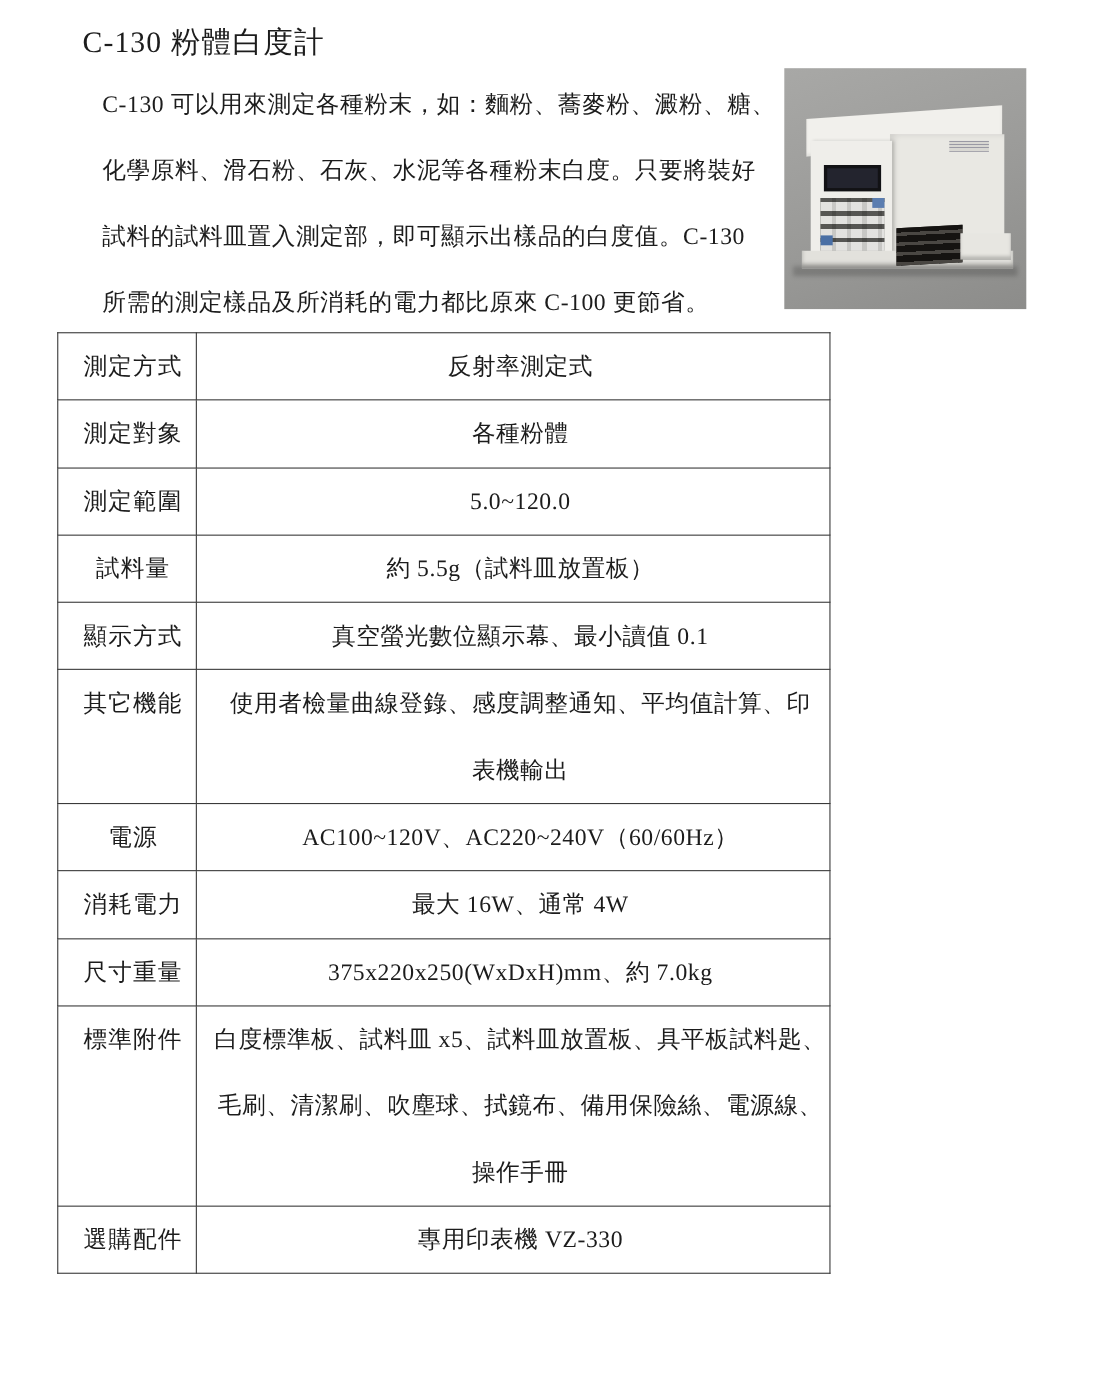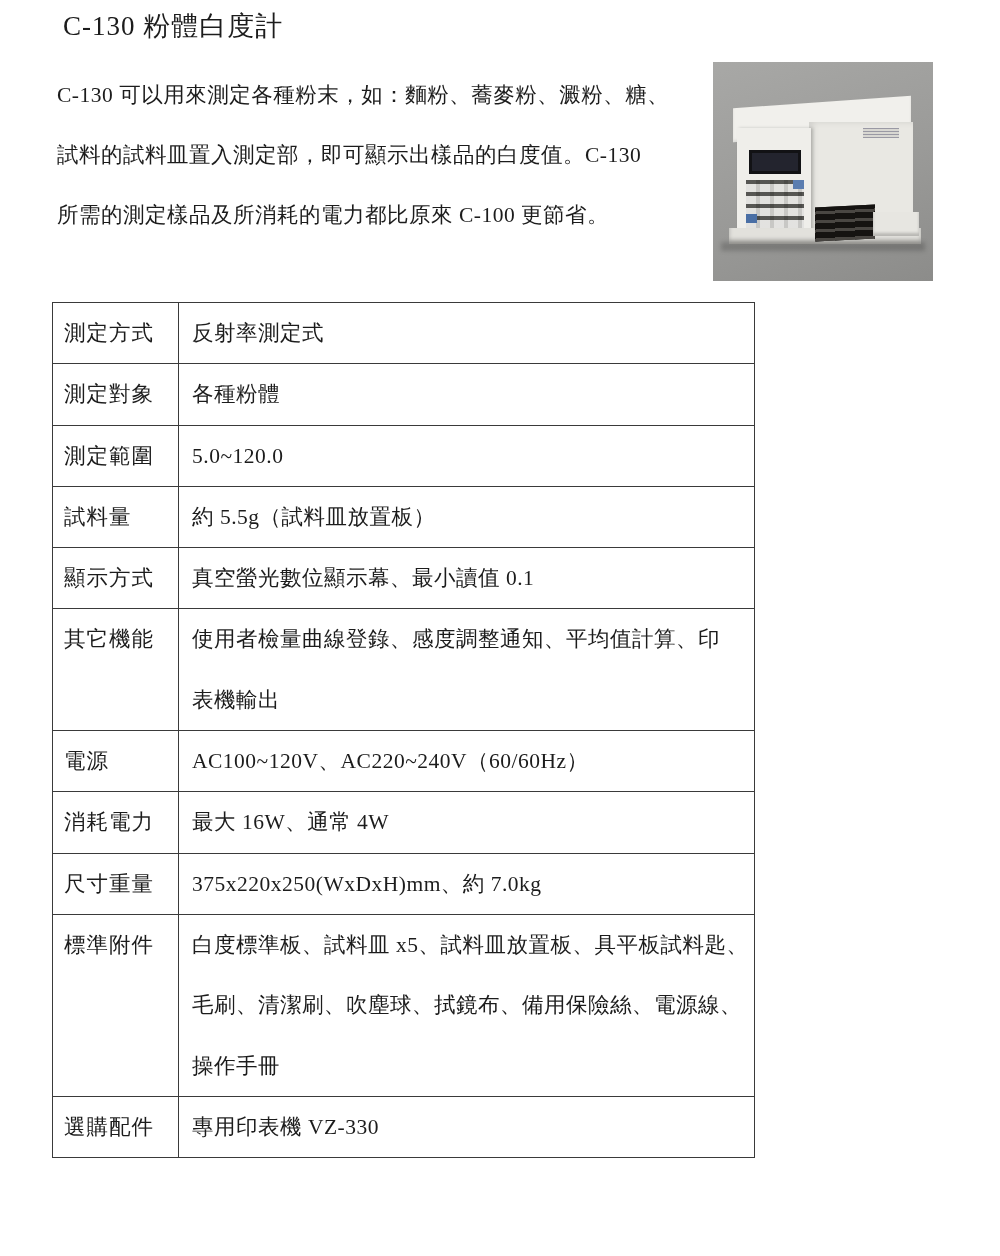--- a/index.html
+++ b/index.html
@@ -2,27 +2,27 @@
 <html><head>
 <meta charset="utf-8">
 <style>
   html,body{margin:0;padding:0;}
   body{
     width:1000px;height:1256px;position:relative;background:#ffffff;
     font-family:"Liberation Serif","DejaVu Serif",serif;color:#1c1c1c;
     overflow:hidden;
   }
   .page-title{
-    position:absolute;left:63px;top:8px;margin:0;
+    position:absolute;left:63px;top:8px;margin:12px;
     font-size:27px;font-weight:normal;letter-spacing:1px;white-space:nowrap;
   }
   .desc{
     position:absolute;left:57px;top:65px;width:670px;font-size:21.5px;
   }
-  .desc .line{height:60px;line-height:60px;white-space:nowrap;letter-spacing:0.5px;}
+  .desc .line{height:60px;line-height:60px;white-space:nowrap;letter-spacing:0.5px;margin-left:36px;}
 
   
   .photo{
     position:absolute;left:713px;top:62px;width:220px;height:219px;
     background:linear-gradient(160deg,#a8a8a6 0%,#9a9a98 55%,#8c8c8a 100%);
     overflow:hidden;
   }
   .photo *{position:absolute;}
   .dev-top{
     left:20px;top:40px;width:178px;height:34px;background:#f1f0ec;
@@ -65,34 +65,35 @@
     filter:blur(2px);}
 
   
   table.spec{
     position:absolute;left:52px;top:302px;width:703px;
     border-collapse:collapse;table-layout:fixed;
     font-size:21.5px;color:#1c1c1c;
   }
   table.spec th,table.spec td{
     border:1px solid #3a3a3a;vertical-align:top;
-    line-height:60.3px;font-weight:normal;text-align:left;
+    line-height:60.3px;font-weight:normal;text-align:center;
     padding:0;overflow:hidden;
   }
   table.spec th{width:114px;padding-left:11px;letter-spacing:1px;}
   table.spec td{padding-left:13px;margin-top:32px;}
   table.spec td .vline{white-space:nowrap;letter-spacing:0.5px;}
 </style>
 </head>
 <body>
 
 <h1 class="page-title">C-130 粉體白度計</h1>
 
 <div class="desc">
     <div class="line">C-130 可以用來測定各種粉末，如：麵粉、蕎麥粉、澱粉、糖、</div>
+    <div class="line">化學原料、滑石粉、石灰、水泥等各種粉末白度。只要將裝好</div>
     <div class="line">試料的試料皿置入測定部，即可顯示出樣品的白度值。C-130</div>
     <div class="line">所需的測定樣品及所消耗的電力都比原來 C-100 更節省。</div>
   </div>
 
 <div class="photo">
   <div class="dev-top"></div>
   <div class="dev-front-right"></div>
   <div class="dev-label"></div>
   <div class="dev-front-left">
   </div>

